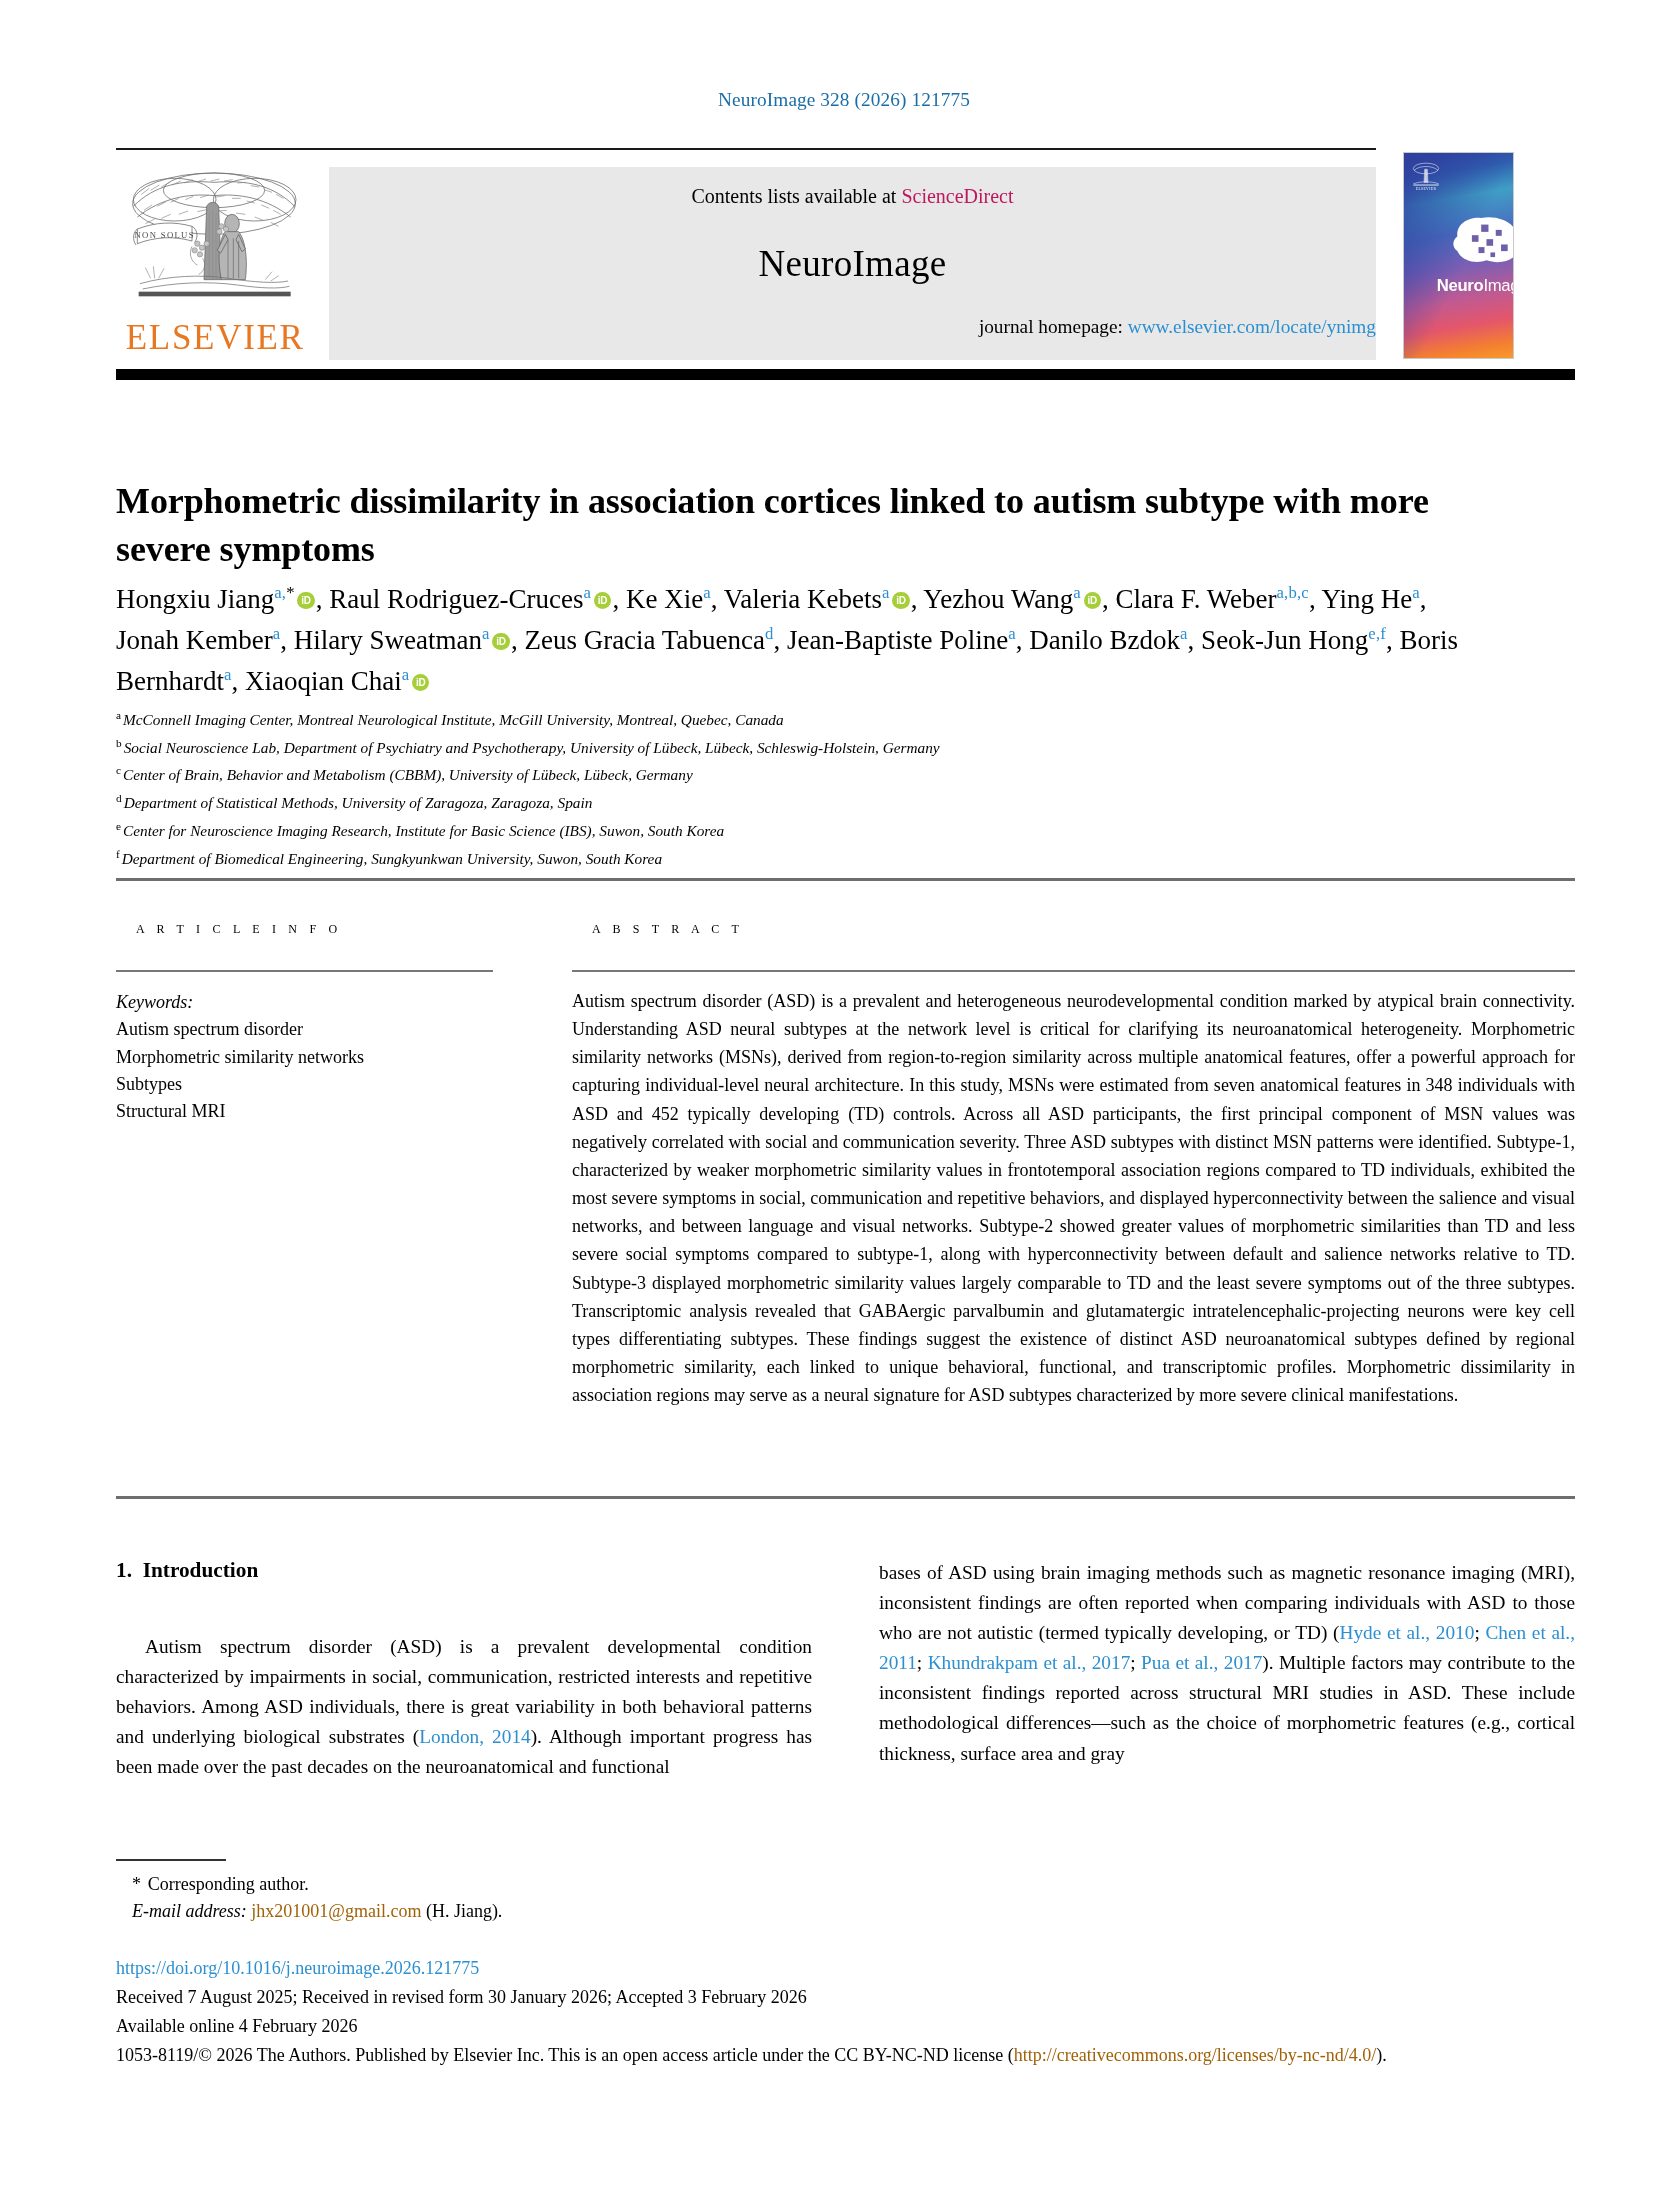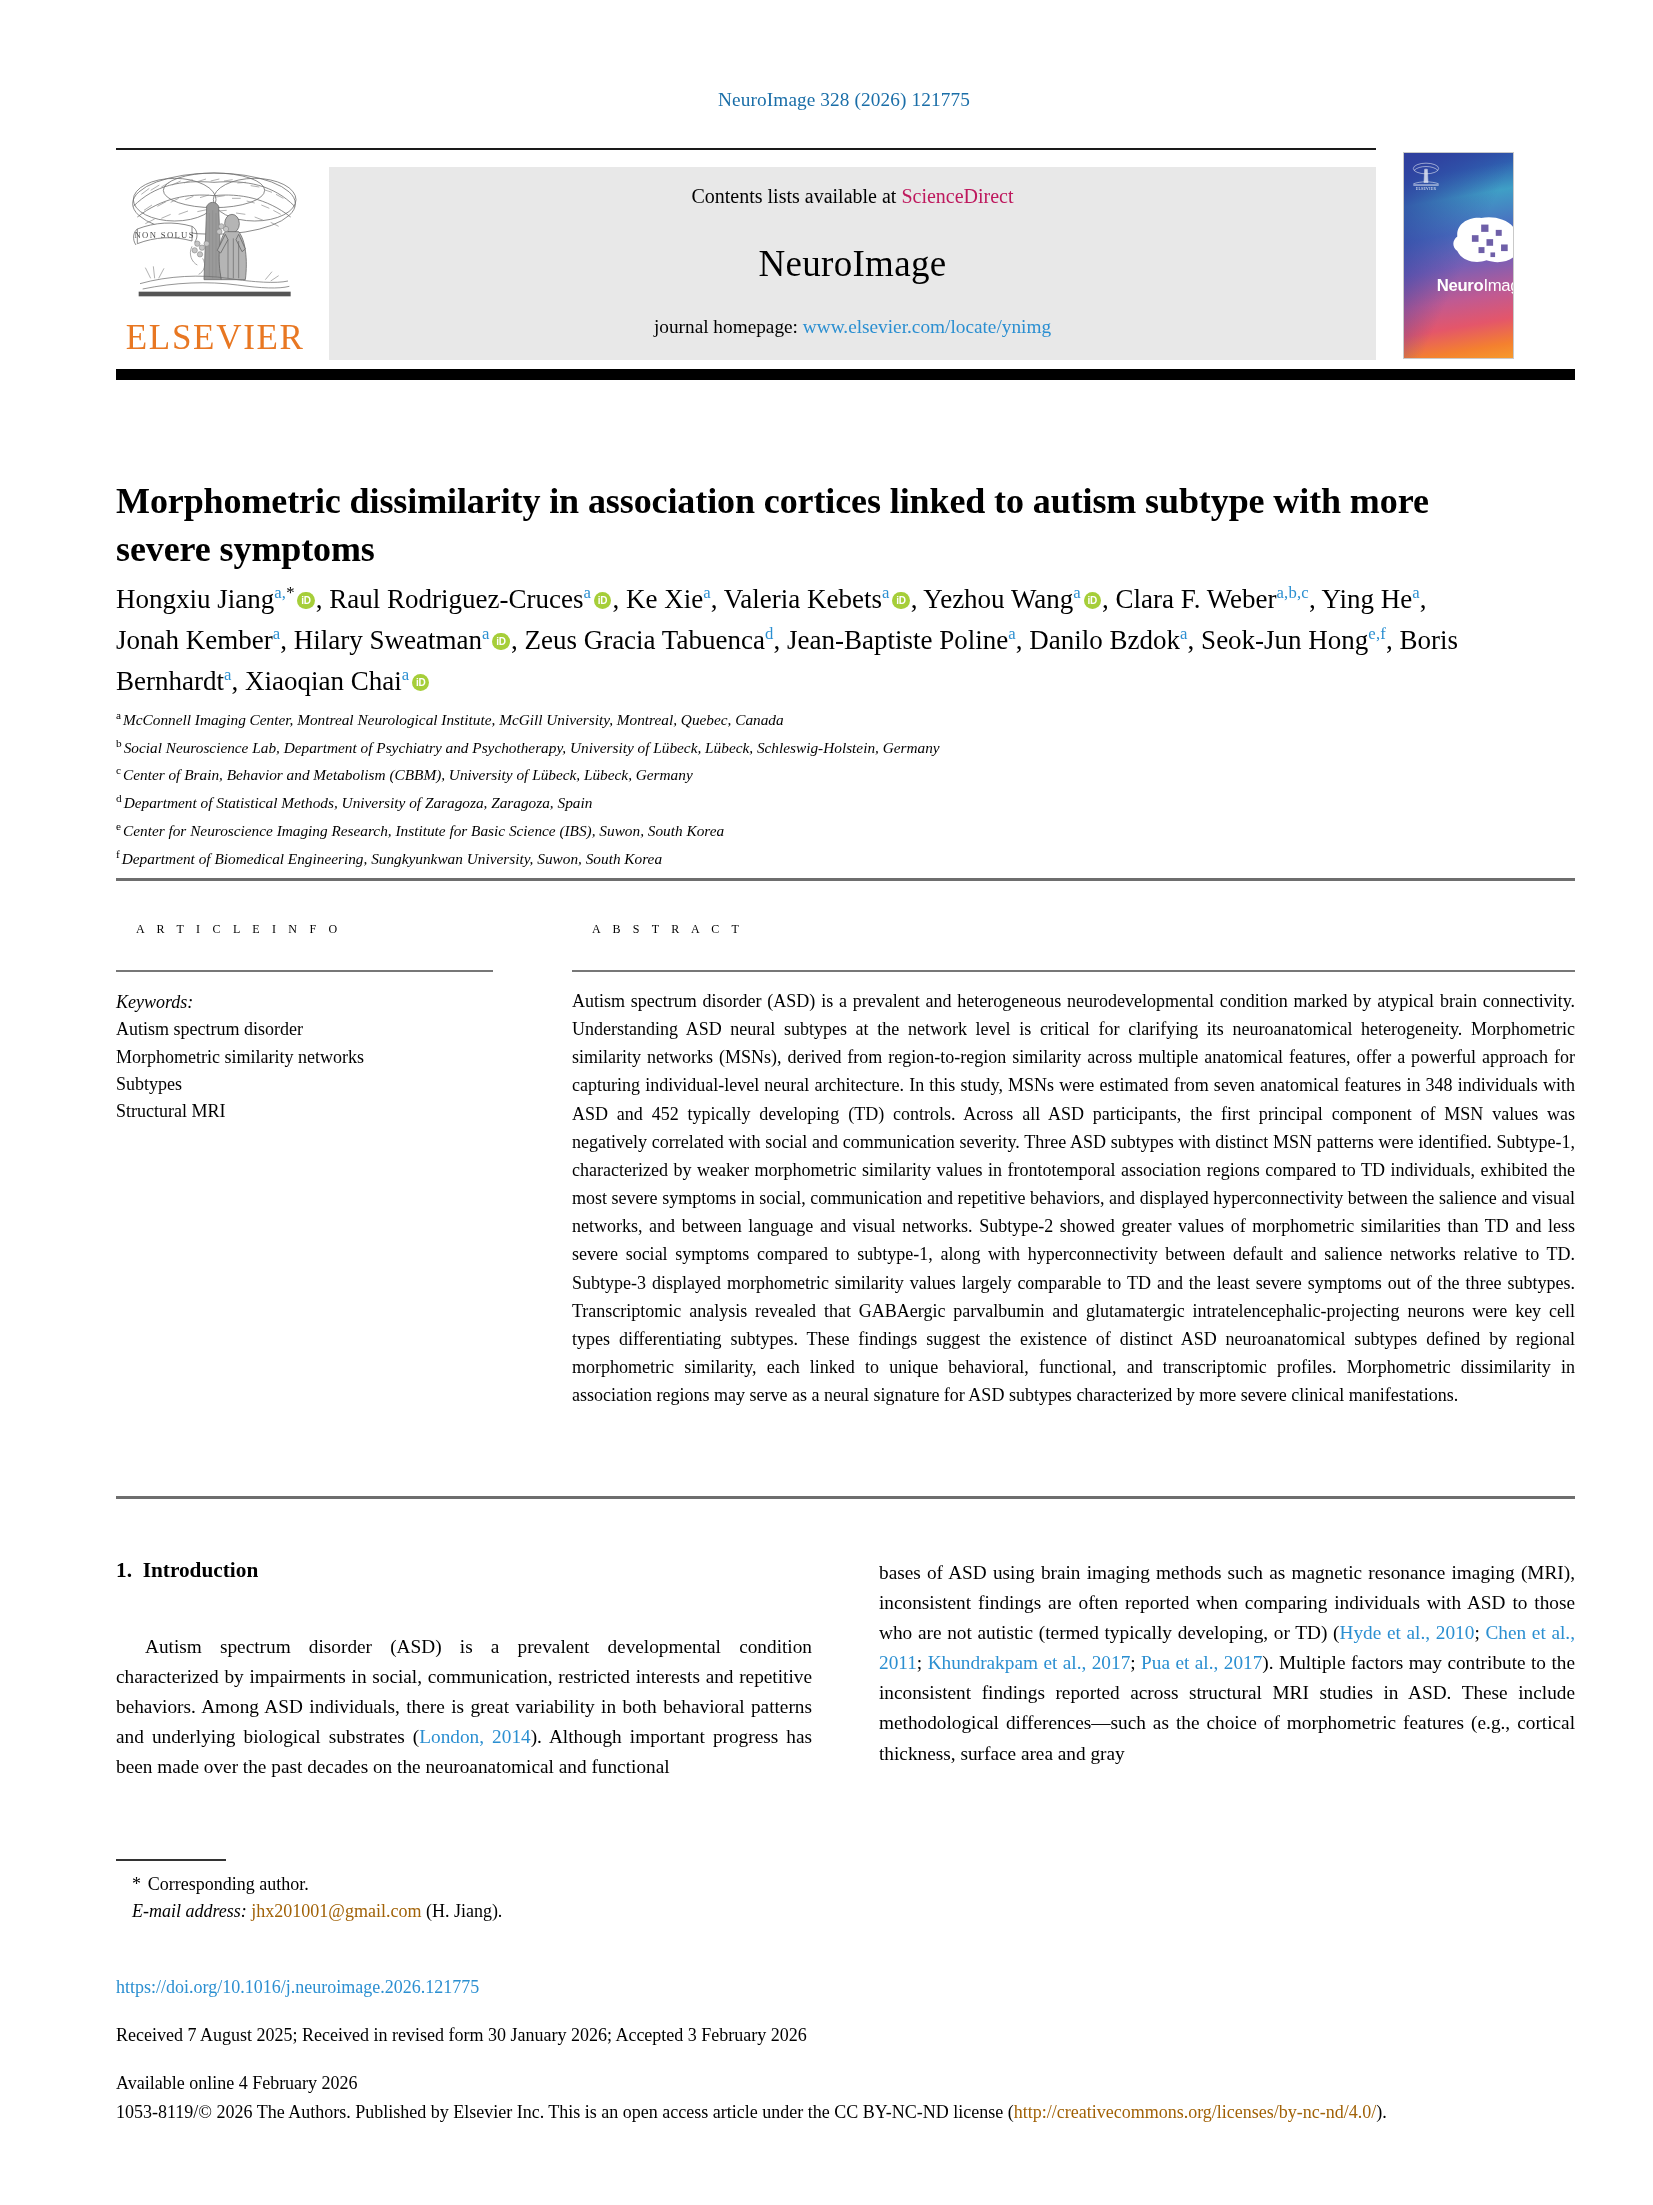--- a/index.html
+++ b/index.html
@@ -94,21 +94,21 @@
     left: 0; top: 75px;
     width: 100%;
     text-align: center;
     font-size: 37px;
     letter-spacing: 0.3px;
   }
   .jb-homepage {
     position: absolute;
     left: 0; top: 149px;
     width: 100%;
-    text-align: center;
+    text-align: right;
     font-size: 19.3px;
   }
   .jb-homepage .hp-link { color: #2b8fd1; }
 
   
   .cover-thumb {
     position: absolute;
     left: 1386px;
     top: 152px;
     width: 111px;
@@ -346,21 +346,21 @@
 
   .footer-block {
     position: absolute;
     left: 99px;
     top: 1954px;
     width: 1459px;
     font-size: 18px;
     line-height: 1.62;
   }
   .footer-doi { color: #2b8fd1; }
-  .footer-block .fb-line { white-space: nowrap; margin-top: 19px; }
+  .footer-block .fb-line { white-space: nowrap; }
   .footer-block .fb-copy { white-space: normal; }
 </style>
 </head>
 <body>
 
 <div class="page">
 
   <div class="running-head">NeuroImage 328 (2026) 121775</div>
 
   <div class="masthead">

